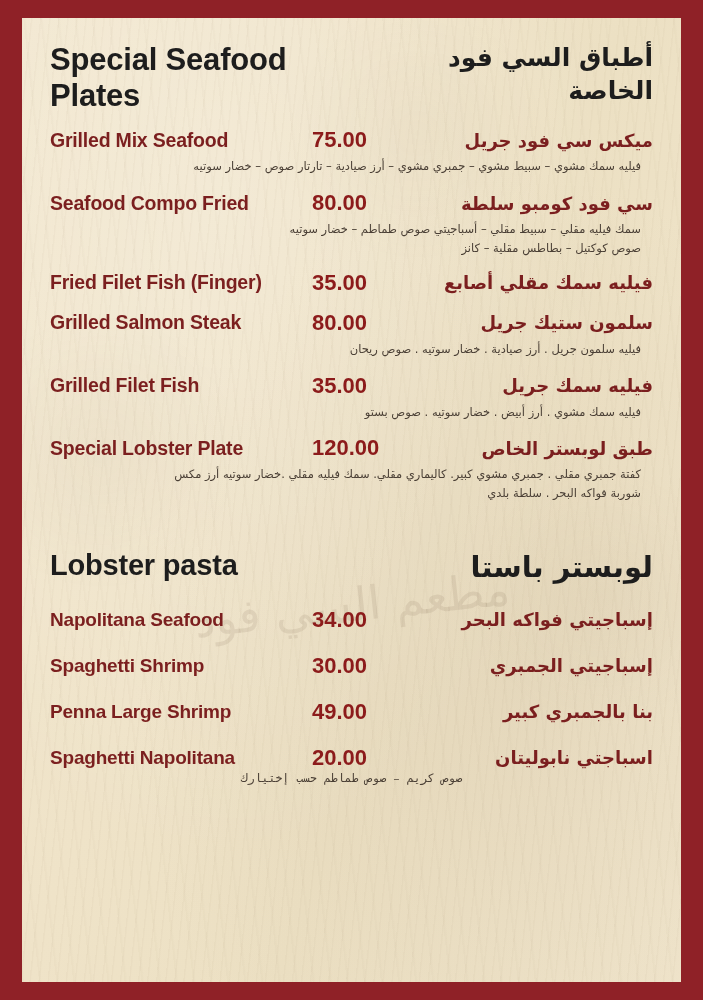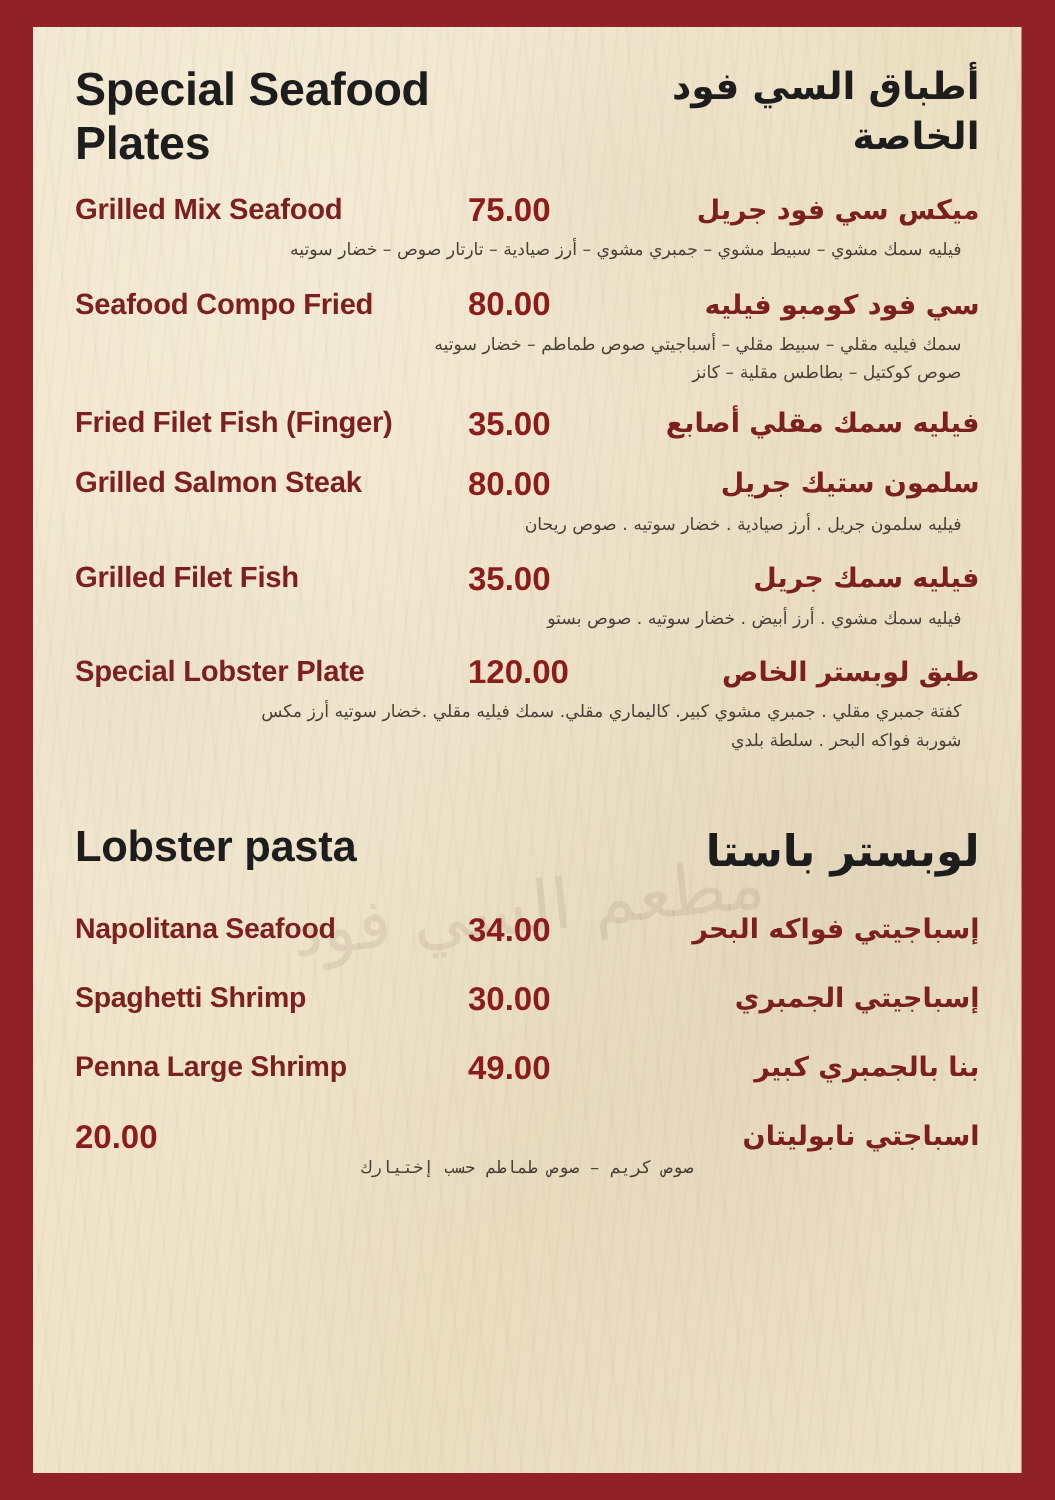--- a/index.html
+++ b/index.html
@@ -164,21 +164,21 @@
       </div>
       <div class="desc">
         <div>فيليه سمك مشوي – سبيط مشوي – جمبري مشوي – أرز صيادية – تارتار صوص – خضار سوتيه</div>
       </div>
     </div>
 
     <div class="item">
       <div class="item-row">
         <div class="name-en">Seafood Compo Fried</div>
         <div class="price">80.00</div>
-        <div class="name-ar">سي فود كومبو فيليه</div>
+        <div class="name-ar">سي فود كومبو سلطة</div>
       </div>
       <div class="desc">
         <div>سمك فيليه مقلي – سبيط مقلي – أسباجيتي صوص طماطم – خضار سوتيه</div>
         <div>صوص كوكتيل – بطاطس مقلية – كانز</div>
       </div>
     </div>
 
     <div class="item compact">
       <div class="item-row">
         <div class="name-en">Fried Filet Fish (Finger)</div>
@@ -245,20 +245,21 @@
     <div class="item pasta-item">
       <div class="item-row">
         <div class="name-en">Penna Large Shrimp</div>
         <div class="price">49.00</div>
         <div class="name-ar">بنا بالجمبري كبير</div>
       </div>
     </div>
 
     <div class="item pasta-item">
       <div class="item-row">
+        <div class="name-en">Spaghetti Napolitana</div>
         <div class="price">20.00</div>
         <div class="name-ar">اسباجتي نابوليتان</div>
       </div>
     </div>
 
     <div class="footer-note">صوص كريم – صوص طماطم حسب إختيارك</div>
 
   </div>
 </div>
 

